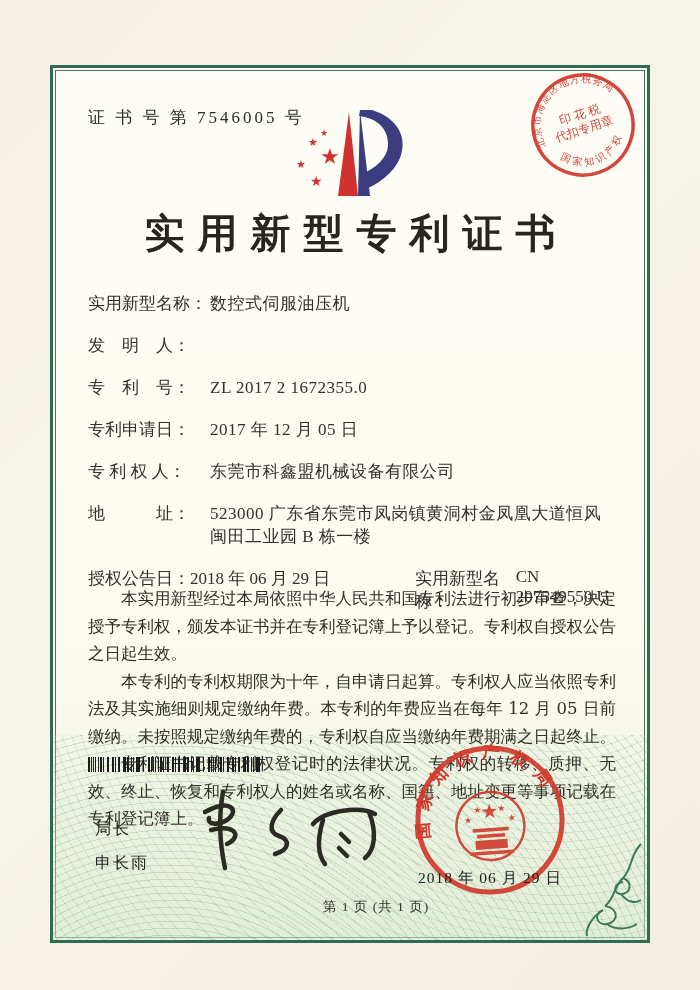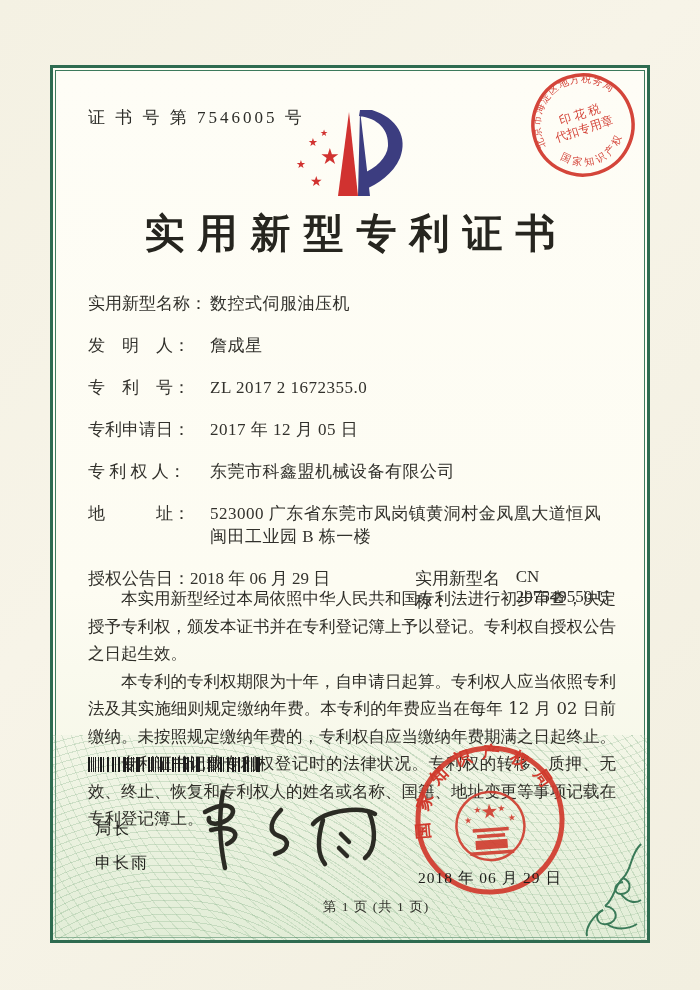--- a/index.html
+++ b/index.html
@@ -116,21 +116,20 @@
 
   <div class="title">实用新型专利证书</div>
 
   <div class="fields">
     <div class="frow">
       <span class="flabel">实用新型名称：</span>
       <span class="fvalue">数控式伺服油压机</span>
     </div>
     <div class="frow">
       <span class="flabel">发　明　人：</span>
-      <span class="fvalue">詹成星</span>
     </div>
     <div class="frow">
       <span class="flabel">专　利　号：</span>
       <span class="fvalue">ZL 2017 2 1672355.0</span>
     </div>
     <div class="frow">
       <span class="flabel">专利申请日：</span>
       <span class="fvalue">2017 年 12 月 05 日</span>
     </div>
     <div class="frow">
@@ -148,21 +147,21 @@
       </span>
       <span class="grant-right">
         <span>实用新型名称：</span>
         <span>CN 207549550 U</span>
       </span>
     </div>
   </div>
 
   <div class="paras">
     <p>本实用新型经过本局依照中华人民共和国专利法进行初步审查，决定授予专利权，颁发本证书并在专利登记簿上予以登记。专利权自授权公告之日起生效。</p>
-    <p>本专利的专利权期限为十年，自申请日起算。专利权人应当依照专利法及其实施细则规定缴纳年费。本专利的年费应当在每年 12 月 02 日前缴纳。未按照规定缴纳年费的，专利权自应当缴纳年费期满之日起终止。</p>
+    <p>本专利的专利权期限为十年，自申请日起算。专利权人应当依照专利法及其实施细则规定缴纳年费。本专利的年费应当在每年 12 月 05 日前缴纳。未按照规定缴纳年费的，专利权自应当缴纳年费期满之日起终止。</p>
     <p>专利证书记载专利权登记时的法律状况。专利权的转移、质押、无效、终止、恢复和专利权人的姓名或名称、国籍、地址变更等事项记载在专利登记簿上。</p>
   </div>
 
   <div class="barcode"></div>
 
   <div class="director">
     <div>局长</div>
     <div>申长雨</div>
   </div>
 

